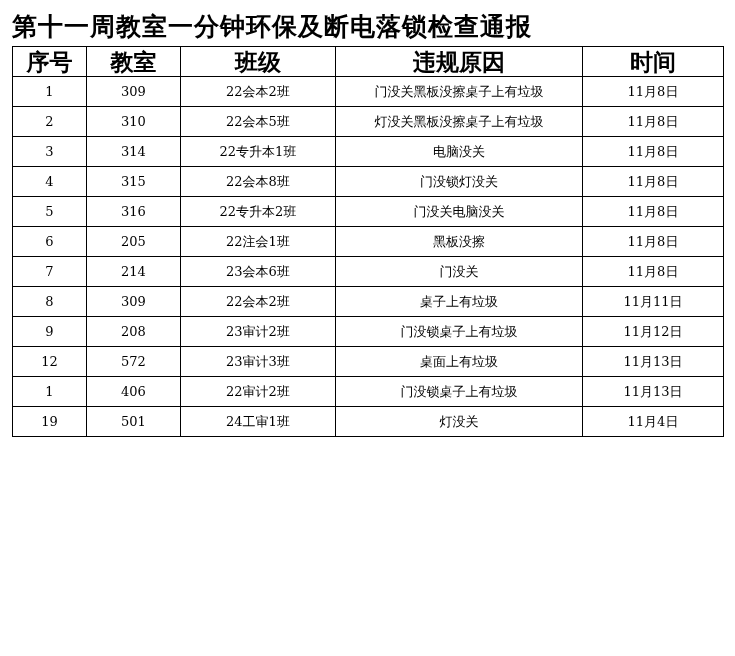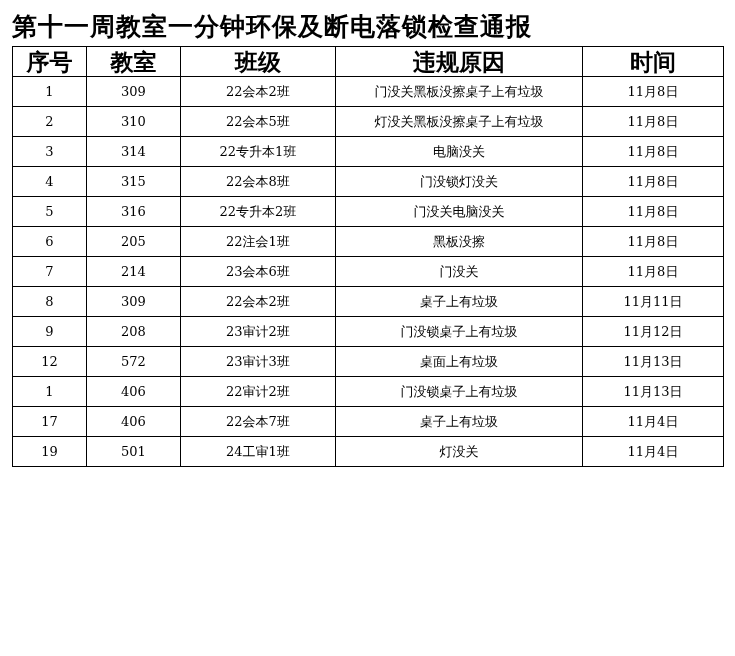--- a/index.html
+++ b/index.html
@@ -158,27 +158,20 @@
         <td>11月13日</td>
       </tr>
       <tr>
         <td>1</td>
         <td>406</td>
         <td>22审计2班</td>
         <td>门没锁桌子上有垃圾</td>
         <td>11月13日</td>
       </tr>
       <tr>
-        <td>17</td>
-        <td>406</td>
-        <td>22会本7班</td>
-        <td>桌子上有垃圾</td>
-        <td>11月4日</td>
-      </tr>
-      <tr>
         <td>19</td>
         <td>501</td>
         <td>24工审1班</td>
         <td>灯没关</td>
         <td>11月4日</td>
       </tr>
     </tbody>
   </table>
 
 </div>

